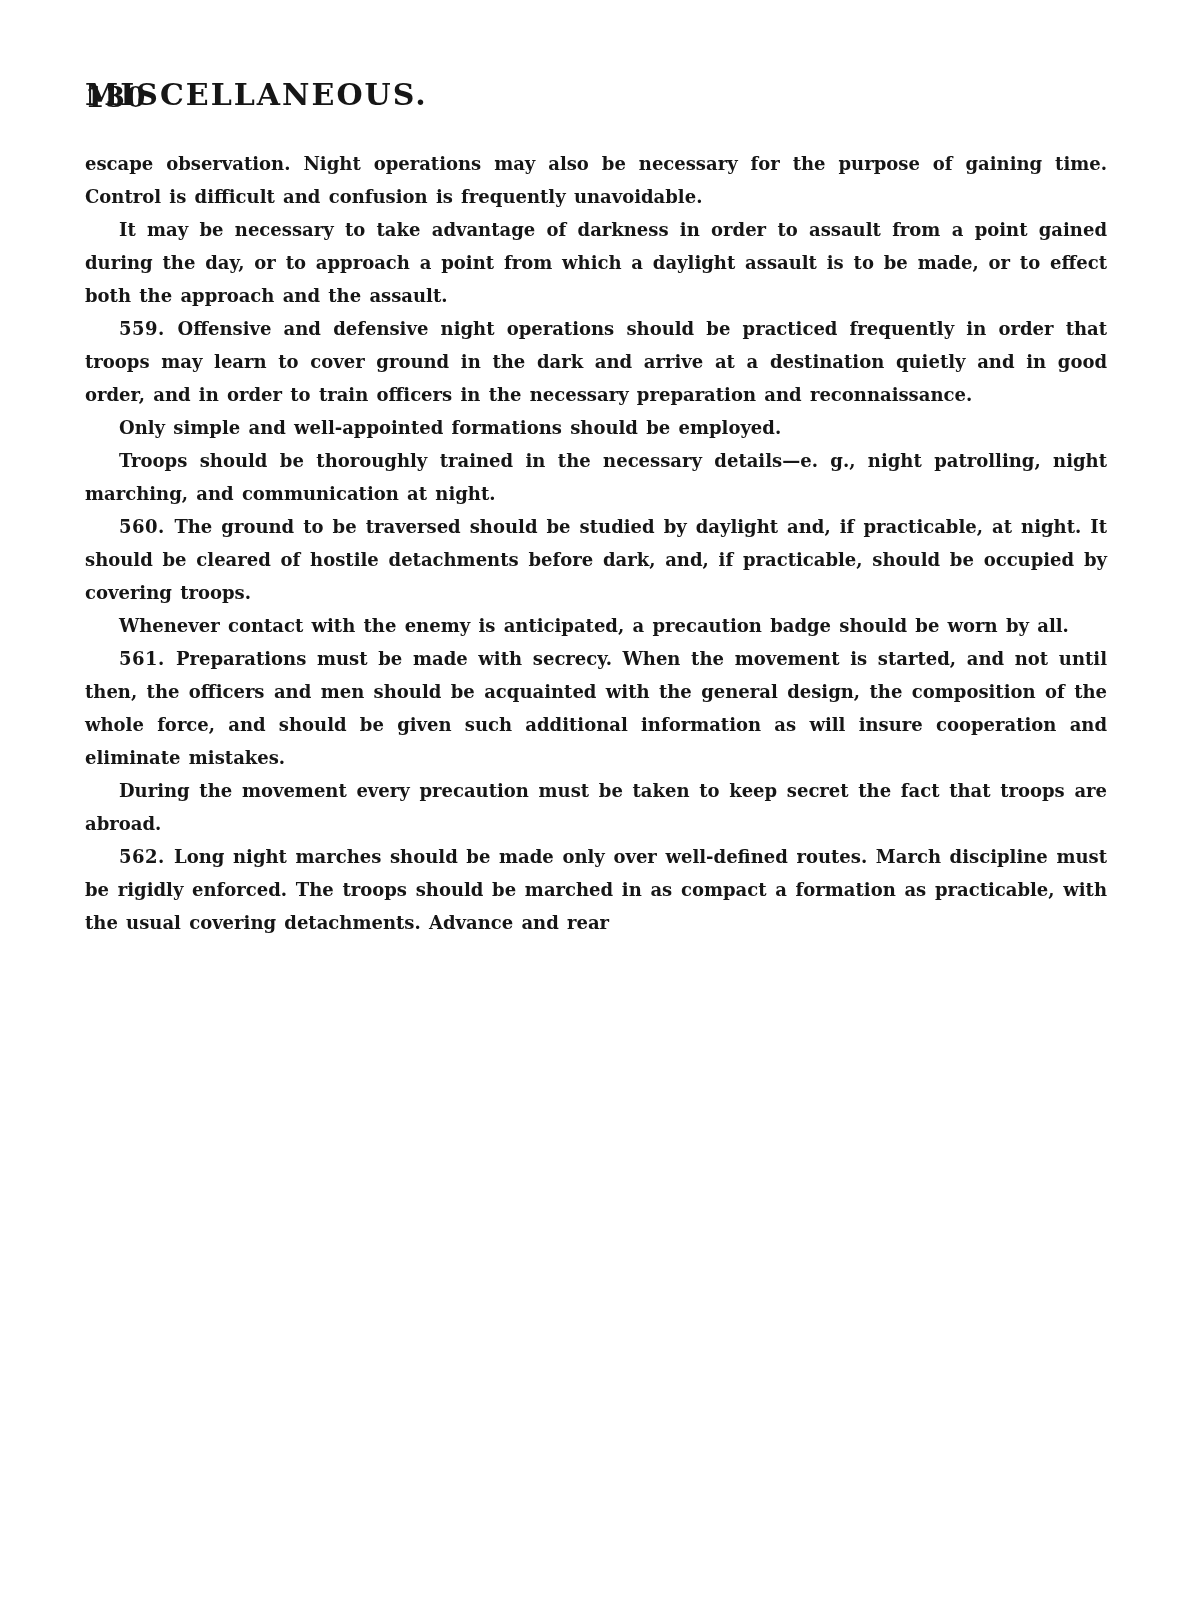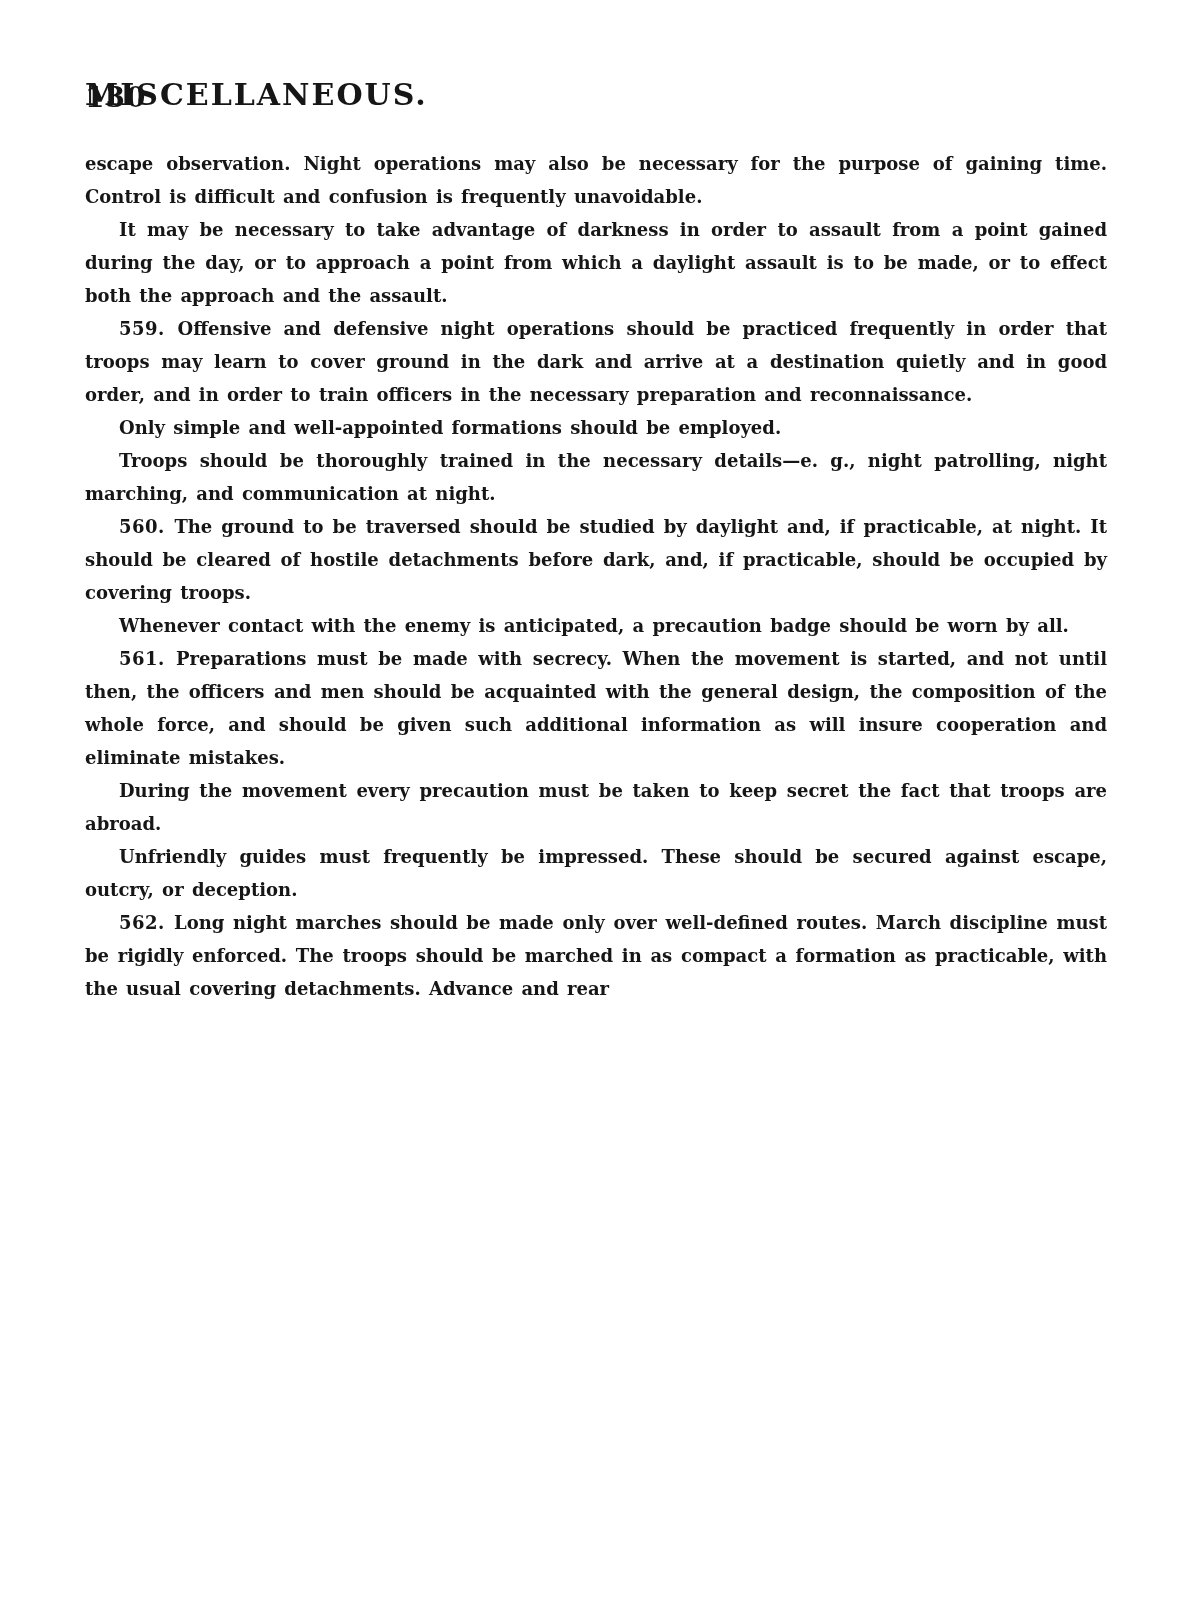--- a/index.html
+++ b/index.html
@@ -71,16 +71,15 @@
   <main class="page-body">
       <p class="para">escape observation. Night operations may also be necessary for the purpose of gaining time. Control is difficult and confusion is frequently unavoidable.</p>
       <p class="para indent">It may be necessary to take advantage of darkness in order to assault from a point gained during the day, or to approach a point from which a daylight assault is to be made, or to effect both the approach and the assault.</p>
       <p class="para indent"><span class="para-num">559. </span>Offensive and defensive night operations should be practiced frequently in order that troops may learn to cover ground in the dark and arrive at a destination quietly and in good order, and in order to train officers in the necessary preparation and reconnaissance.</p>
       <p class="para indent">Only simple and well-appointed formations should be employed.</p>
       <p class="para indent">Troops should be thoroughly trained in the necessary details—e. g., night patrolling, night marching, and communication at night.</p>
       <p class="para indent"><span class="para-num">560. </span>The ground to be traversed should be studied by daylight and, if practicable, at night. It should be cleared of hostile detachments before dark, and, if practicable, should be occupied by covering troops.</p>
       <p class="para indent">Whenever contact with the enemy is anticipated, a precaution badge should be worn by all.</p>
       <p class="para indent"><span class="para-num">561. </span>Preparations must be made with secrecy. When the movement is started, and not until then, the officers and men should be acquainted with the general design, the composition of the whole force, and should be given such additional information as will insure cooperation and eliminate mistakes.</p>
       <p class="para indent">During the movement every precaution must be taken to keep secret the fact that troops are abroad.</p>
-      <p class="para indent">Unfriendly guides must frequently be impressed. These should be secured against escape, outcry, or deception.</p>
       <p class="para indent"><span class="para-num">562. </span>Long night marches should be made only over well-defined routes. March discipline must be rigidly enforced. The troops should be marched in as compact a formation as practicable, with the usual covering detachments. Advance and rear</p>
     </main>
 </div>
 
 </body></html>

